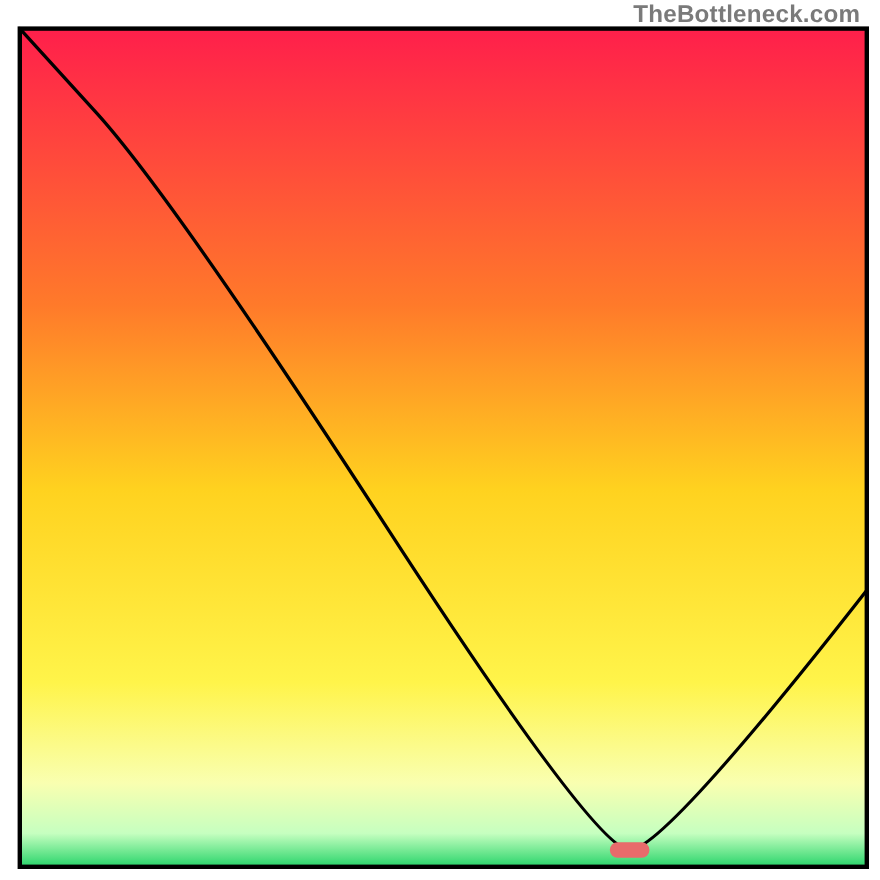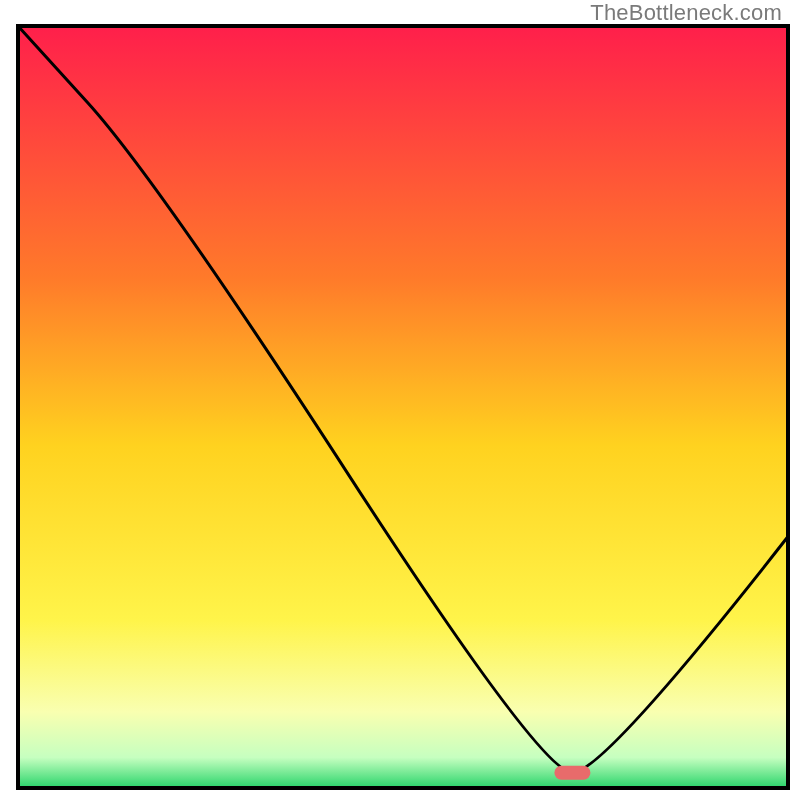--- a/index.html
+++ b/index.html
@@ -14,21 +14,21 @@
   .chart-wrap {
     position: relative;
     width: 800px;
     height: 800px;
   }
   .watermark {
     position: absolute;
     top: 0;
     right: 18px;
     font-size: 22px;
-    font-weight: 400;
+    font-weight: 700;
     color: #7a7a7a;
     letter-spacing: 0.2px;
     user-select: none;
   }
   svg {
     display: block;
   }
 </style>
 </head>
 <body>

